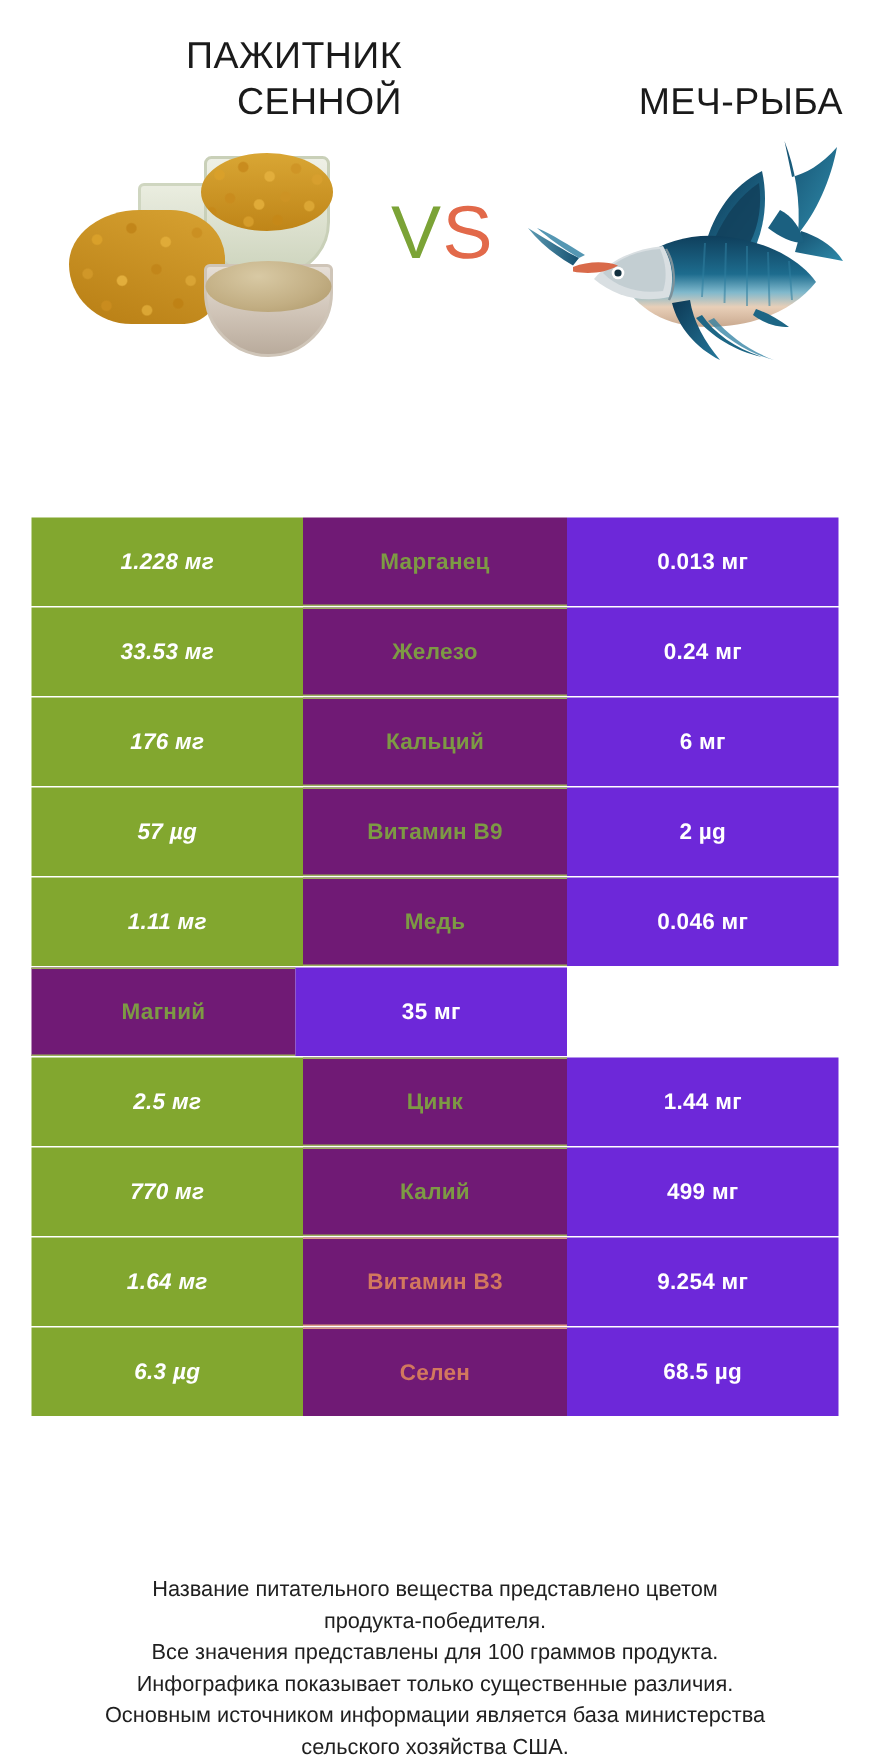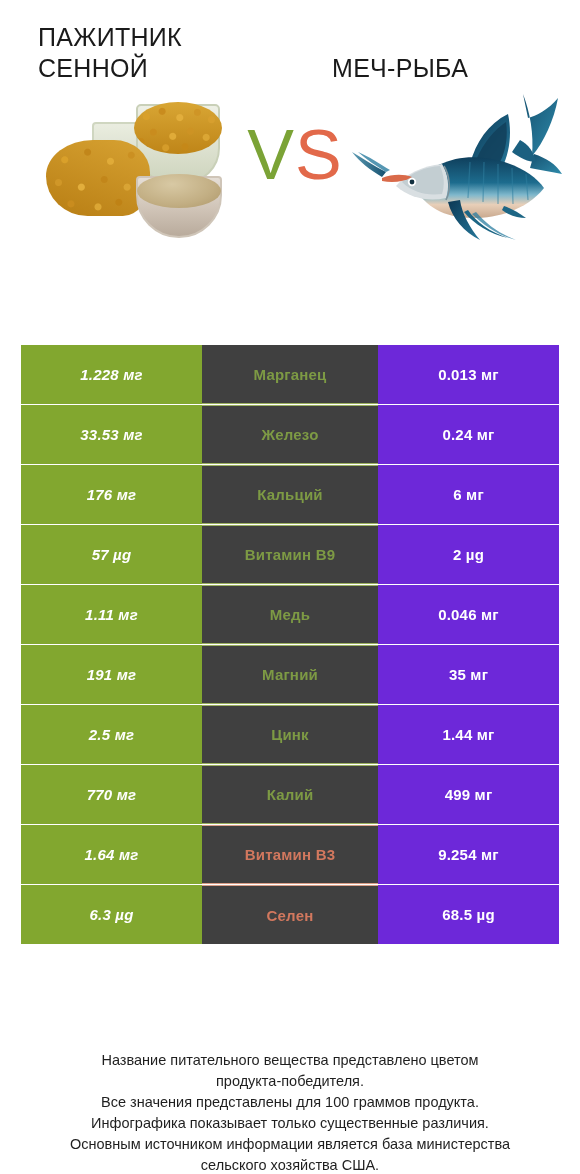--- a/index.html
+++ b/index.html
@@ -21,23 +21,22 @@
   .header {
     display: flex;
     flex-direction: row;
     align-items: flex-start;
     padding-top: 22px;
     height: 78px;
     box-sizing: border-box;
   }
   .header-col {
     flex: 0 0 50%;
-    text-align: left;
-    box-sizing: border-box;
-    margin-left: 12px;
+    text-align: right;
+    box-sizing: border-box;
   }
   .header-col.left { padding: 0 22px 0 26px; }
   .header-col.right { padding: 0 18px 0 18px; }
   .prod-title {
     font-size: 25px;
     line-height: 31px;
     letter-spacing: 0.3px;
     font-weight: 400;
     color: #1a1a1a;
     white-space: pre-line;
@@ -136,21 +135,21 @@
     background: radial-gradient(ellipse at 42% 30%, #d8c9a4 0%, #c2ae83 60%, #ad9769 100%);
   }
 
   
   .vs {
     position: absolute;
     left: 240px;
     top: 42px;
     width: 110px;
     text-align: center;
-    font-size: 70px;
+    font-size: 50px;
     line-height: 70px;
     font-weight: 400;
     letter-spacing: 1px;
   }
   .vs .v { color: #7ba336; }
   .vs .s { color: #e2694a; }
 
   
   .swordfish {
     position: absolute;
@@ -184,21 +183,21 @@
     letter-spacing: 0.2px;
   }
   .cell.left-val {
     flex: 0 0 181px;
     background: #82a72f;
     color: #ffffff;
     font-style: italic;
   }
   .cell.label {
     flex: 0 0 176px;
-    background: #404040;
+    background: #701a75;
     font-size: 15px;
     font-weight: 700;
   }
   .cell.label.green {
     color: #7d9a44;
     border-top: 1px solid #9bb05e;
     border-bottom: 1px solid #9bb05e;
   }
   .cell.label.orange {
     color: #d2785e;
@@ -349,21 +348,20 @@
     <div class="cell right-val">2 µg</div>
   </div>
 
   <div class="row">
     <div class="cell left-val">1.11 мг</div>
     <div class="cell label green">Медь</div>
     <div class="cell right-val">0.046 мг</div>
   </div>
 
   <div class="row">
-    <div class="cell left-val">191 мг</div>
     <div class="cell label green">Магний</div>
     <div class="cell right-val">35 мг</div>
   </div>
 
   <div class="row">
     <div class="cell left-val">2.5 мг</div>
     <div class="cell label green">Цинк</div>
     <div class="cell right-val">1.44 мг</div>
   </div>
 

